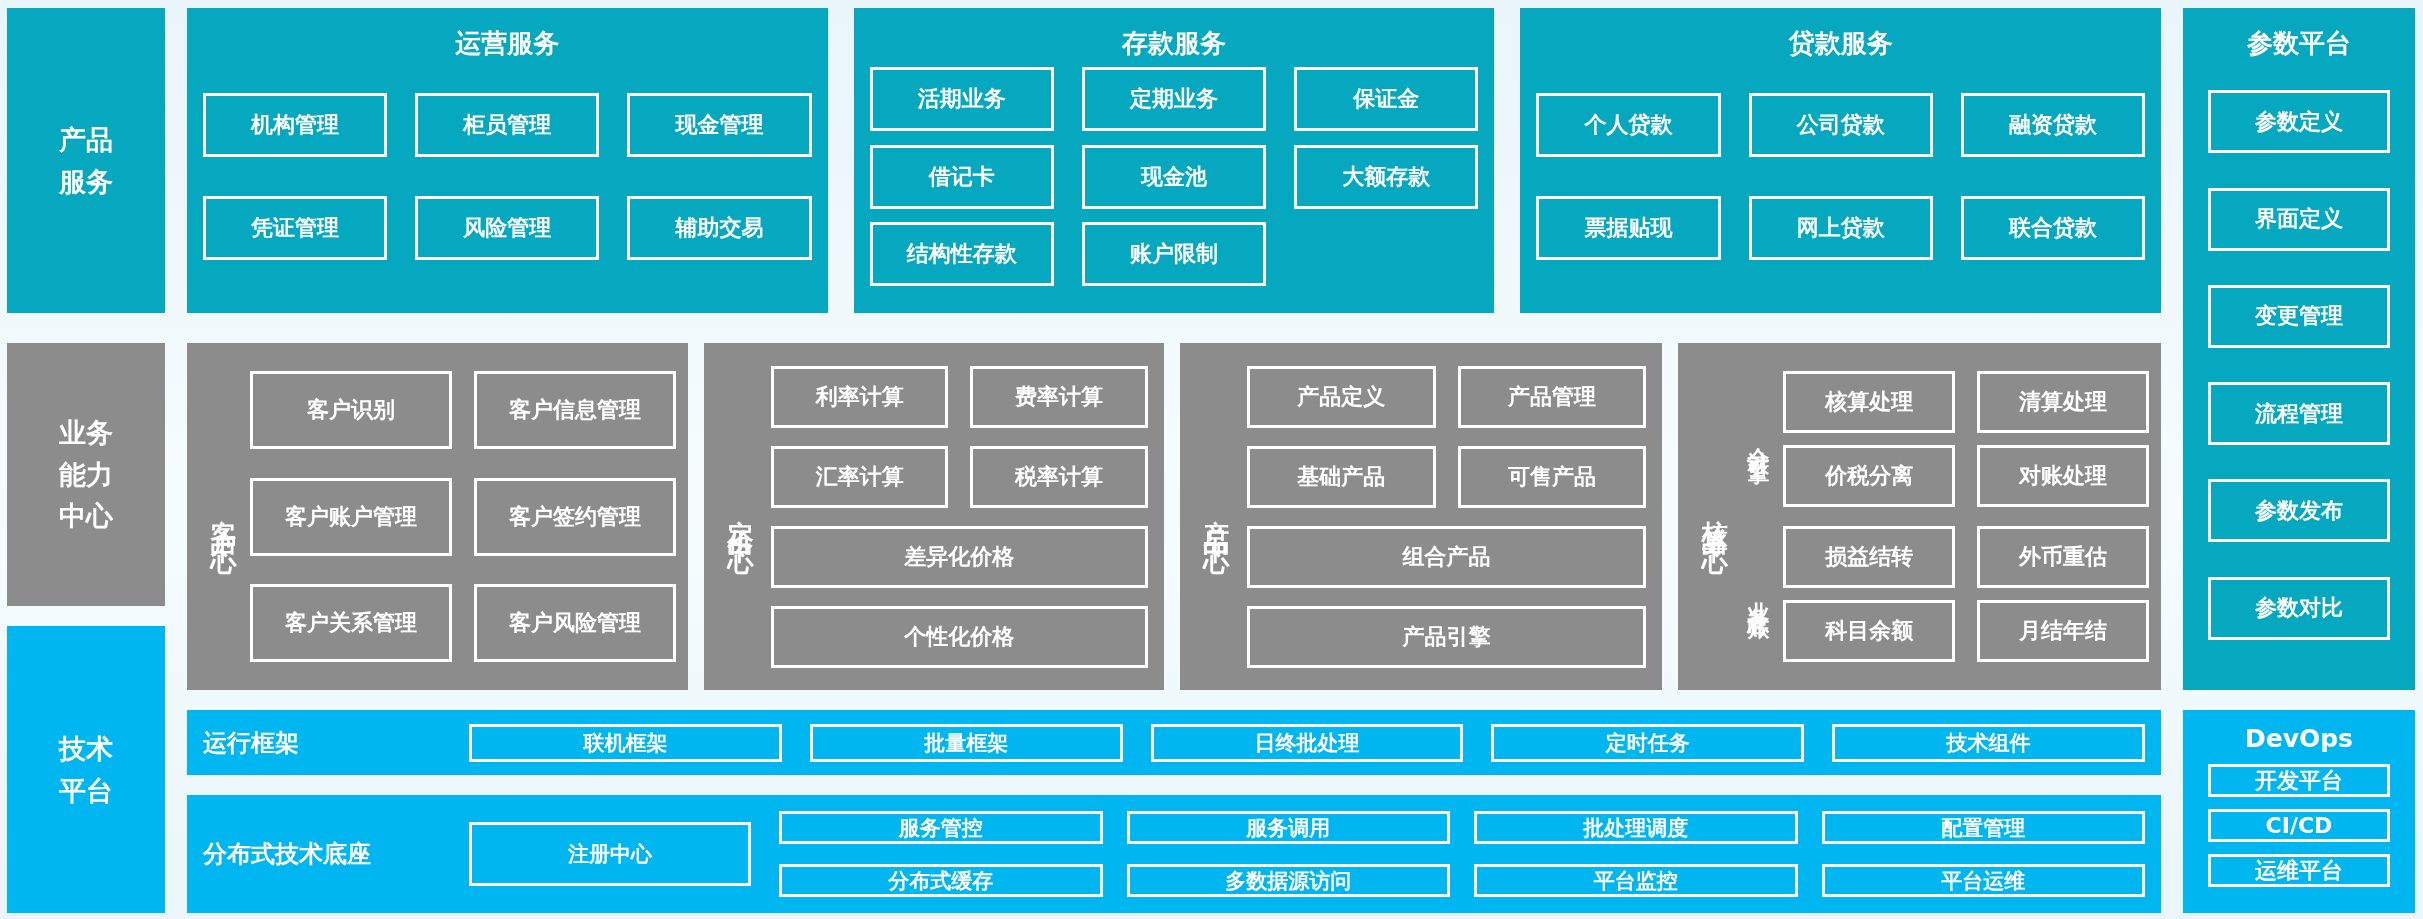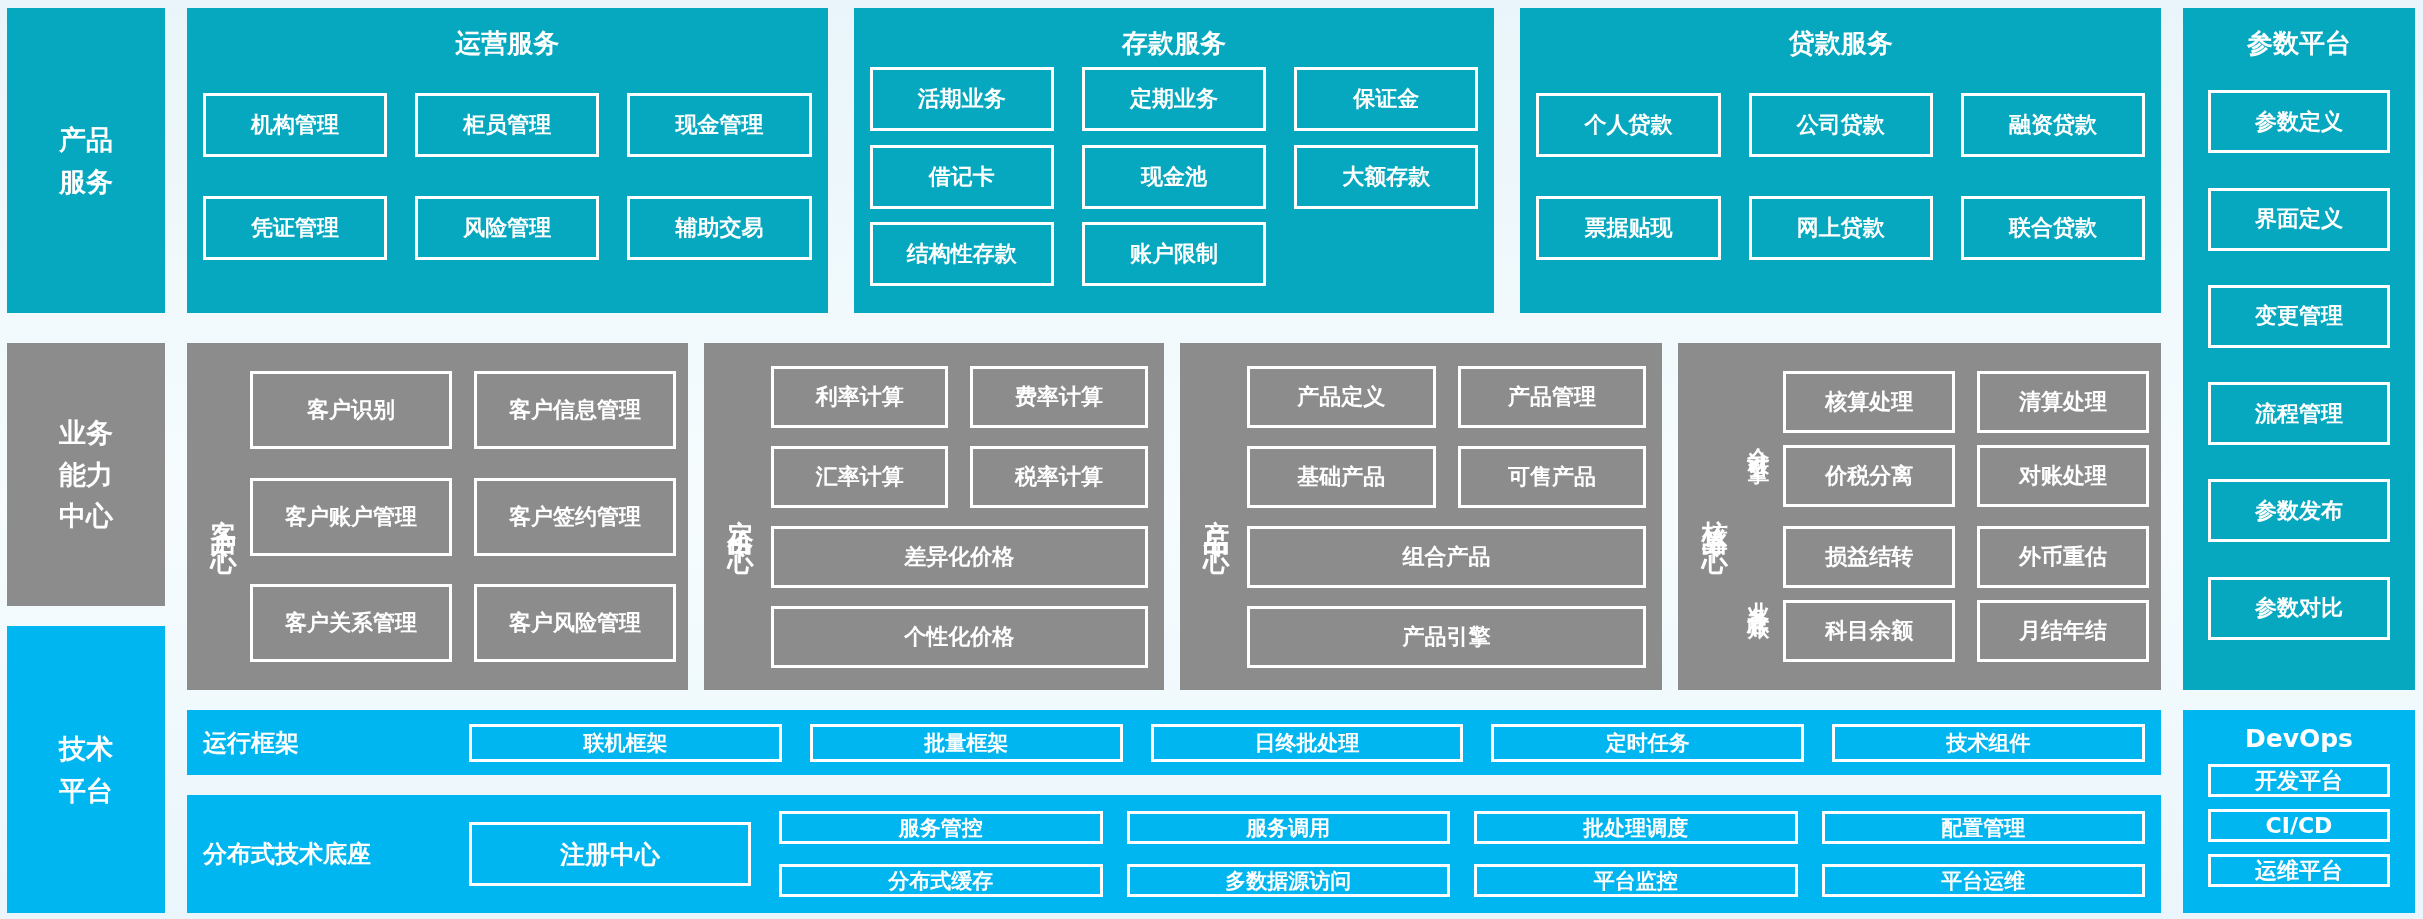--- a/index.html
+++ b/index.html
@@ -58,21 +58,21 @@
   .group .boxes{flex:1;column-gap:22px;row-gap:12px;}
   .group .box{height:62px;}
 
   
   .band{display:flex;align-items:center;padding:0 16px;gap:28px;box-sizing:border-box;}
   .band1{height:65px;margin-bottom:20px;}
   .band2{flex:1;}
   .band-label{font-size:24px;flex:0 0 238px;}
   .band-items{flex:1;display:flex;gap:28px;}
   .band-items .box{flex:1;height:38px;font-size:21px;}
-  .registry{flex:0 0 282px;height:64px;font-size:25px;}
+  .registry{flex:0 0 282px;height:64px;font-size:21px;}
   .band-grid{flex:1;display:grid;grid-template-columns:repeat(4,1fr);gap:20px 24px;}
   .band-grid .box{height:33px;font-size:21px;}
 
   
   .param{height:682px;margin-bottom:20px;display:flex;flex-direction:column;}
   .param-items{flex:1;display:flex;flex-direction:column;justify-content:space-evenly;padding:2px 25px 16px;}
   .param-items .box{height:63px;}
   .devops{flex:1;display:flex;flex-direction:column;}
   .devops-title{text-align:center;font-size:25px;padding-top:14px;height:42px;box-sizing:border-box;}
   .devops-items{flex:1;display:flex;flex-direction:column;justify-content:space-evenly;padding:0 25px 14px;}

